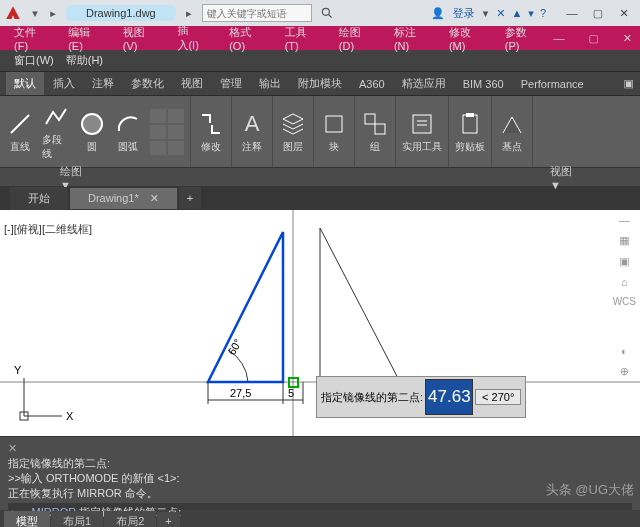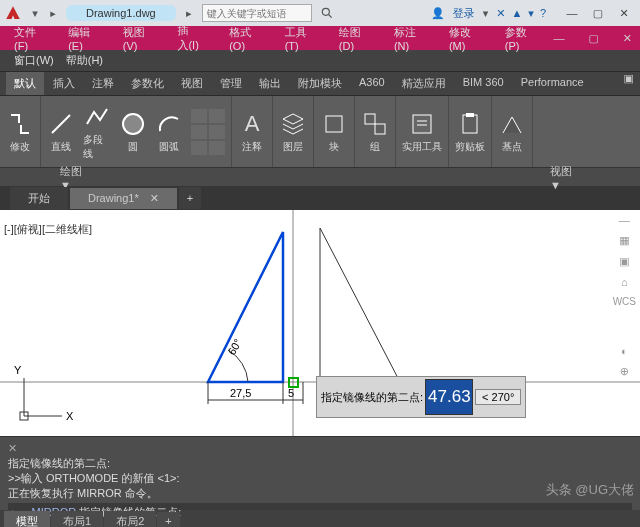--- a/index.html
+++ b/index.html
@@ -14,21 +14,21 @@
 .search-box input{border:none;outline:none;font-size:10px;color:#888;width:100px;background:transparent}
 .search-btn{width:18px;height:18px;color:#555;display:flex;align-items:center;justify-content:center}
 .title-right{margin-left:auto;display:flex;align-items:center;gap:8px}
 .login{color:#1b5fa6;cursor:pointer}
 .title-icons{display:flex;gap:6px;color:#1b5fa6}
 .win-btns{display:flex;gap:2px;margin-left:6px}
 .win-btn{width:24px;height:18px;display:flex;align-items:center;justify-content:center;color:#444}
 .menubar{height:24px;background:#be185d;display:flex;align-items:center;padding:0 8px;gap:18px}
 .menu-item{color:#ddd;padding:3px 6px}
 .menubar2{height:22px;background:#424242;display:flex;align-items:flex-start;padding:0 8px;border-bottom:1px solid #2a2a2a}
-.ribbon-tabs{height:24px;background:#424242;display:flex;align-items:flex-start;padding:0 6px;gap:1px;border-bottom:1px solid #2a2a2a}
+.ribbon-tabs{height:24px;background:#424242;display:flex;align-items:center;padding:0 6px;gap:1px;border-bottom:1px solid #2a2a2a}
 .rtab{color:#ccc;padding:4px 8px}
 .rtab.active{background:#5e5e5e;color:#fff}
 .ribbon{height:72px;background:#5e5e5e;display:flex;border-bottom:1px solid #333}
 .panel{border-right:1px solid #4a4a4a;display:flex;flex-direction:column;padding:4px 6px;position:relative}
 .panel-body{flex:1;display:flex;align-items:center;gap:8px}
 .tool{display:flex;flex-direction:column;align-items:center;gap:2px;color:#ddd;min-width:28px}
 .tool-ico{width:28px;height:28px;display:flex;align-items:center;justify-content:center}
 .tool-lbl{font-size:10px;color:#ddd}
 .small-grid{display:grid;grid-template-columns:repeat(2,16px);grid-template-rows:repeat(3,14px);gap:2px}
 .sg{width:16px;height:14px;background:#6a6a6a}
@@ -123,32 +123,20 @@
   <span class="rtab">输出</span>
   <span class="rtab">附加模块</span>
   <span class="rtab">A360</span>
   <span class="rtab">精选应用</span>
   <span class="rtab">BIM 360</span>
   <span class="rtab">Performance</span>
   <span style="margin-left:auto;color:#ccc">▣</span>
 </div>
 
 <div class="ribbon">
-  <div class="panel">
-      <div class="panel-body">
-        <div class="tool">
-          <div class="tool-ico">
-            <svg width="26" height="26">
-              <path d="M4 4h8v8M22 22h-8v-8" stroke="#fff" fill="none" stroke-width="2"></path>
-            </svg>
-          </div>
-          <span class="tool-lbl">修改</span>
-        </div>
-      </div>
-    </div>
   <div class="panel" style="flex:0 0 168px">
     <div class="panel-body">
       <div class="tool">
         <div class="tool-ico">
             <svg width="26" height="26">
               <line x1="4" y1="22" x2="22" y2="4" stroke="#fff" stroke-width="2"></line>
             </svg>
           </div>
         <span class="tool-lbl">直线</span>
       </div>
@@ -179,20 +167,32 @@
       <div class="small-grid">
         <div class="sg"></div>
           <div class="sg"></div>
           <div class="sg"></div>
           <div class="sg"></div>
           <div class="sg"></div>
           <div class="sg"></div>
       </div>
     </div>
   </div>
+  <div class="panel">
+      <div class="panel-body">
+        <div class="tool">
+          <div class="tool-ico">
+            <svg width="26" height="26">
+              <path d="M4 4h8v8M22 22h-8v-8" stroke="#fff" fill="none" stroke-width="2"></path>
+            </svg>
+          </div>
+          <span class="tool-lbl">修改</span>
+        </div>
+      </div>
+    </div>
   <div class="panel">
       <div class="panel-body">
         <div class="tool">
           <div class="tool-ico" style="font-size:22px;color:#ddd">A</div>
           <span class="tool-lbl">注释</span>
         </div>
       </div>
     </div>
   <div class="panel">
       <div class="panel-body">

